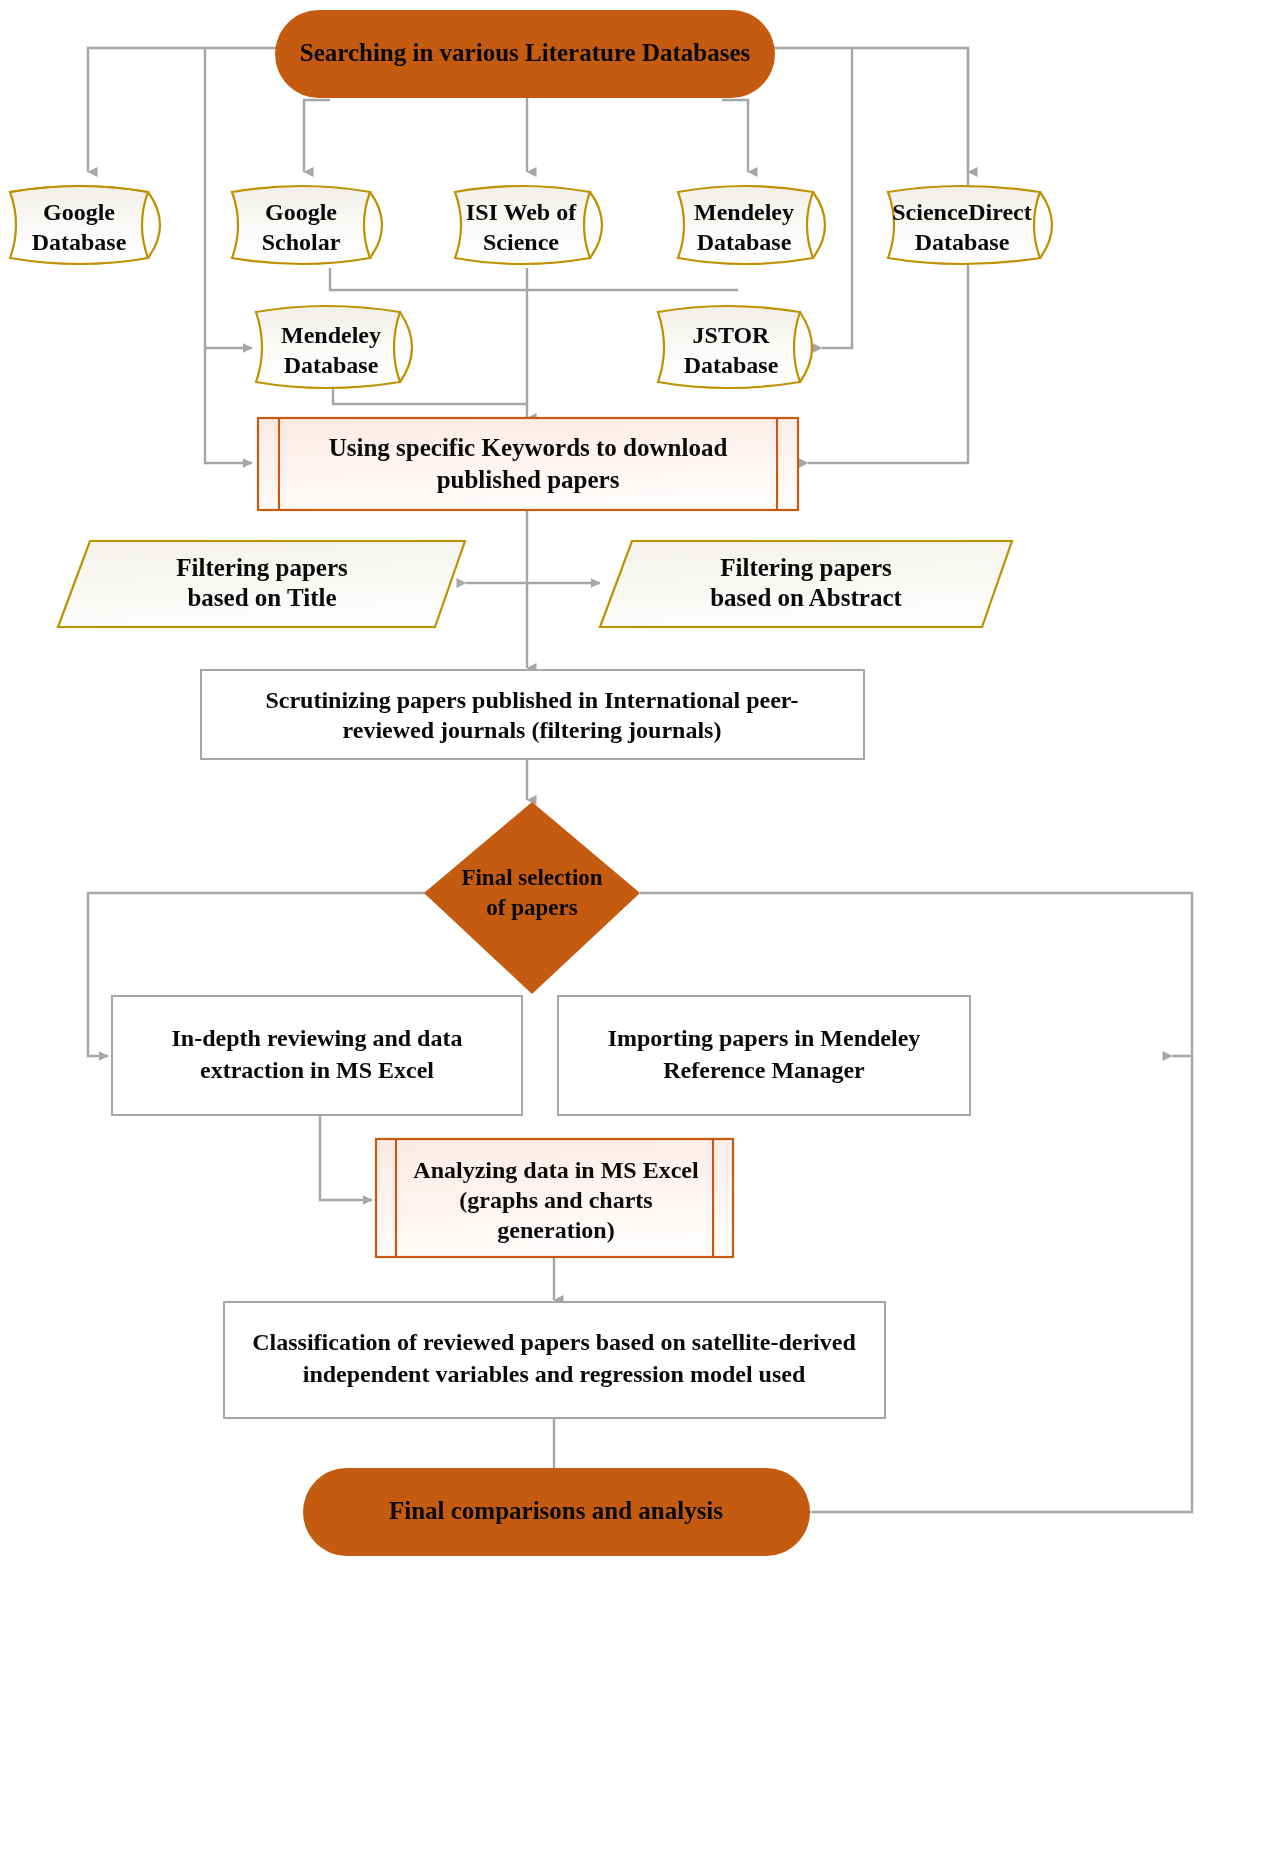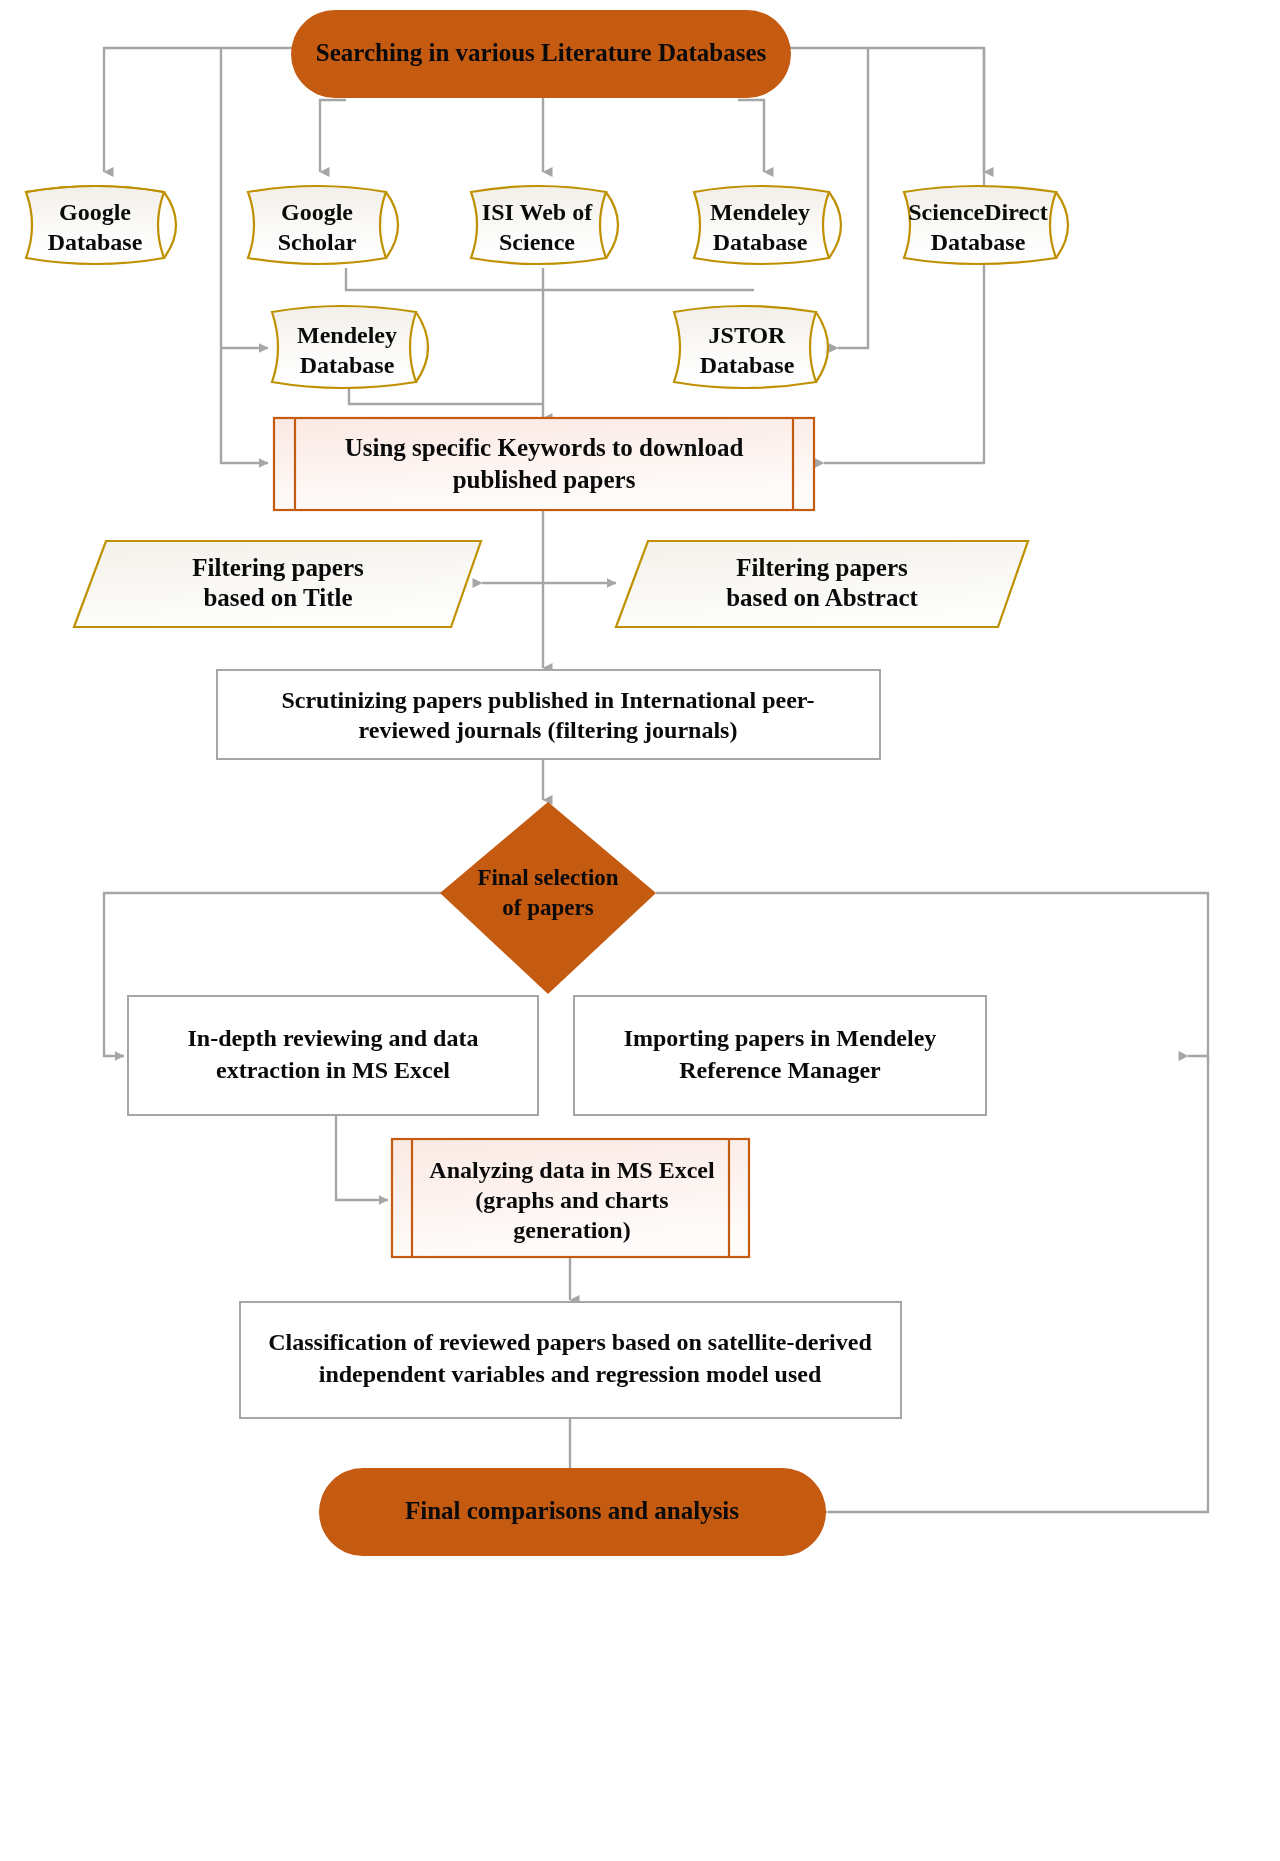--- a/index.html
+++ b/index.html
@@ -14,21 +14,20 @@
     font-family: "Liberation Serif", "DejaVu Serif", serif;
     position: relative;
     overflow: hidden;
   }
   #flow-root {
     position: absolute;
     left: 0;
     top: 0;
     width: 1152px;
     height: 1861px;
-    margin-left: 16px;
   }
   svg.flow-canvas {
     position: absolute;
     left: 0;
     top: 0;
     width: 1280px;
     height: 1861px;
     display: block;
   }
   .node-label {

